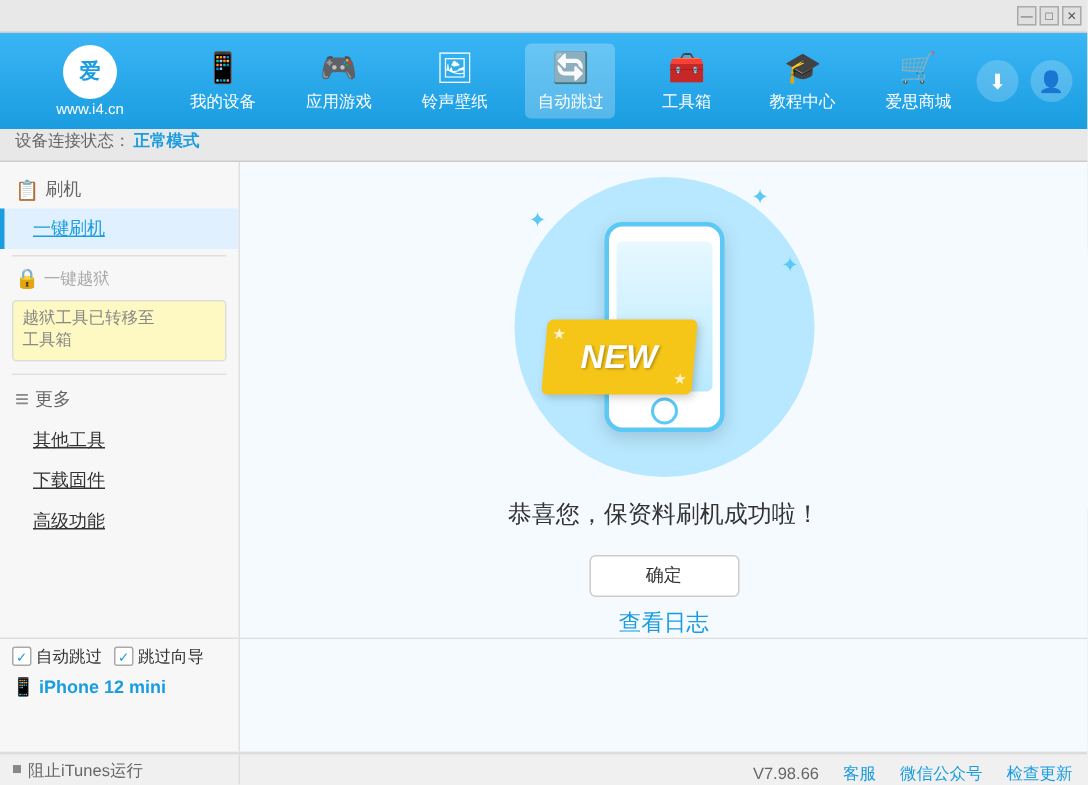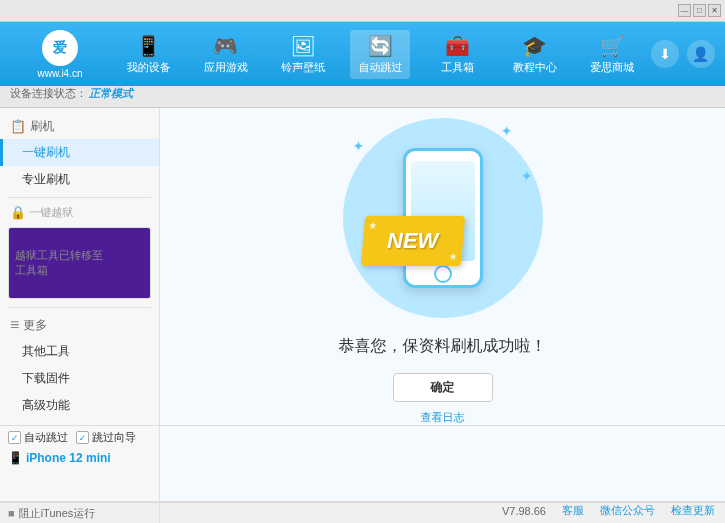--- a/index.html
+++ b/index.html
@@ -74,42 +74,42 @@
       display: flex; flex-direction: column;
     }
     .sidebar-section-header {
       display: flex; align-items: center;
       padding: 4px 10px;
       color: #666; font-size: 12px;
     }
     .sidebar-section-icon { margin-right: 4px; font-size: 13px; color: #888; }
     .sidebar-item {
       padding: 5px 10px 5px 22px;
-      color: #333; font-size: 12px; cursor: pointer;
+      color: #333; font-size: 12px; cursor: pointer; text-decoration: underline;
     }
     .sidebar-item.active {
       background: #e0f0ff;
       color: #1a9de0;
       border-left: 3px solid #1a9de0;
       padding-left: 19px;
     }
     .sidebar-divider {
       height: 1px; background: #e0e0e0; margin: 4px 8px;
     }
     .sidebar-sub-section {
       display: flex; align-items: center;
       padding: 3px 10px;
       color: #aaa; font-size: 11px;
     }
     .sidebar-notice {
       margin: 4px 8px;
-      background: #4c1d95;
+      background: #fef9c3;
       border: 1px solid #ddd;
       border-radius: 3px;
-      padding: 20px 6px;
+      padding: 4px 6px;
       color: #888; font-size: 11px;
       line-height: 1.4;
     }
 
     
     .content-area {
       flex: 1;
       background: #f5faff;
       display: flex; flex-direction: column;
       align-items: center; justify-content: center;
@@ -193,24 +193,23 @@
       font-weight: normal;
     }
     .confirm-btn {
       width: 100px; height: 30px;
       background: white;
       border: 1px solid #ccc;
       border-radius: 4px;
       display: flex; align-items: center; justify-content: center;
       color: #333; font-size: 12px; cursor: pointer;
       margin-bottom: 8px;
-      font-weight: bold;
     }
     .goto-daily {
-      font-size: 11px; color: #1a9de0; cursor: pointer;
+      font-size: 15px; color: #1a9de0; cursor: pointer;
     }
 
     
     .status-bar {
       height: 26px;
       background: #f0f0f0;
       border-top: 1px solid #ddd;
       display: flex; align-items: center;
       padding: 0 10px;
       font-size: 11px; color: #666;
@@ -332,36 +331,33 @@
     </div>
   </div>
   <div class="header-right">
     <div class="header-right-btn">⬇</div>
     <div class="header-right-btn">👤</div>
   </div>
 </div>
 
 <div style="height:22px; background:#e8e8e8; display:flex; padding:0 10px; border-bottom:1px solid #ccc; font-size:11px;">
   <span style="color:#666;">设备连接状态：</span>
-  <span style="color:#1a9de0; font-weight:bold; margin-left:2px;font-style:italic;">正常模式</span>
+  <span style="color:#1a9de0; font-weight:bold; margin-left:2px;">正常模式</span>
 </div>
 
 <div style="display:flex; flex:1; height:calc(523px - 22px - 64px - 22px - 76px - 22px);">
 
   <div class="sidebar" style="height:100%;">
 
     <div class="sidebar-section-header">
       <span class="sidebar-section-icon">📋</span>
       <span>刷机</span>
     </div>
     <div class="sidebar-item active">
       <span>一键刷机</span>
-    </div>
-    <div class="sidebar-item">
-      <span>专业刷机</span>
     </div>
     <div class="sidebar-divider"></div>
 
     <div class="sidebar-sub-section">
       <span style="font-size:13px; margin-right:3px; color:#ccc;">🔒</span>
       <span style="color:#aaa;">一键越狱</span>
     </div>
     <div class="sidebar-notice">
       <span>越狱工具已转移至<br>工具箱</span>
     </div>
@@ -429,21 +425,21 @@
   </div>
 
   <div class="bottom-content"></div>
 </div>
 
 <div style="display:flex; height:22px; background:#f0f0f0; border-top:1px solid #ddd; align-items:center;">
   <div class="itunes-bar" style="flex:0 0 160px; border-right:1px solid #ddd; height:100%;">
     <span class="itunes-bar-icon">■</span>
     <span>阻止iTunes运行</span>
   </div>
-  <div class="status-bar" style="flex:1; height:100%; display:flex; align-items:flex-start;">
+  <div class="status-bar" style="flex:1; height:100%; display:flex; align-items:flex-end;">
     <div class="status-right" style="margin-left:auto; display:flex; align-items:center; gap:16px;">
       <span style="color:#666;">V7.98.66</span>
       <span class="status-link">客服</span>
       <span class="status-link">微信公众号</span>
       <span class="status-link">检查更新</span>
     </div>
   </div>
 </div>
 
 </body></html>

